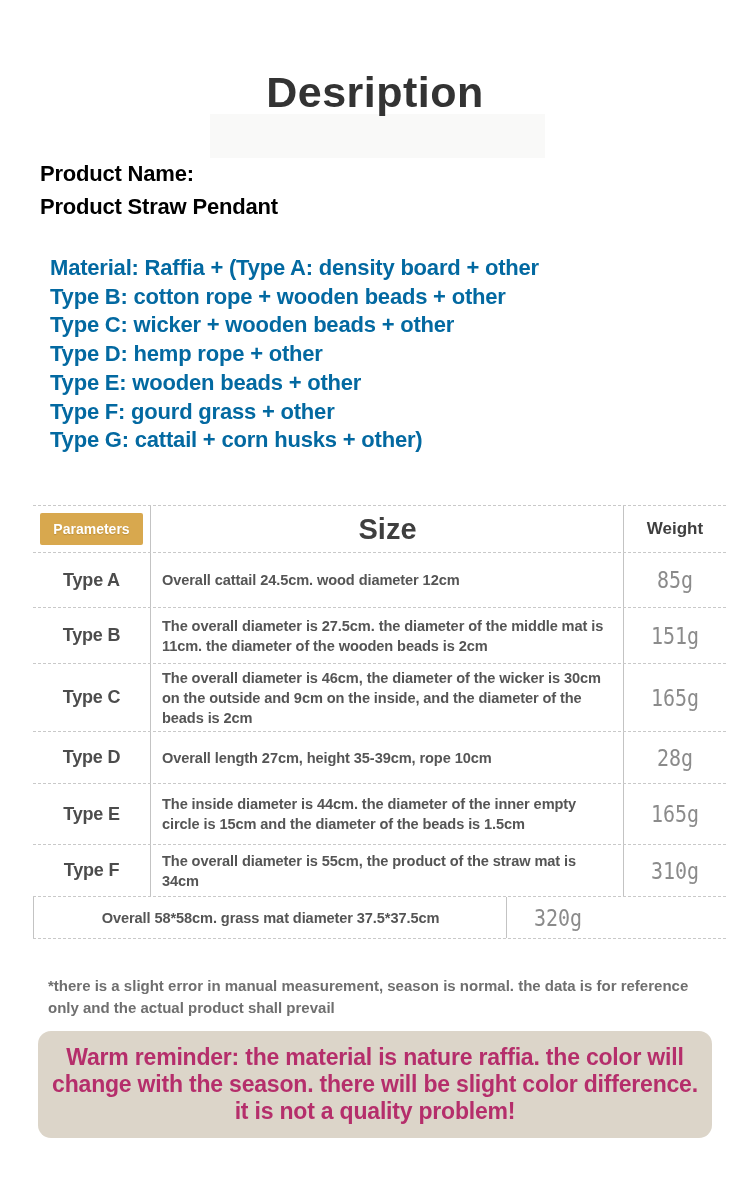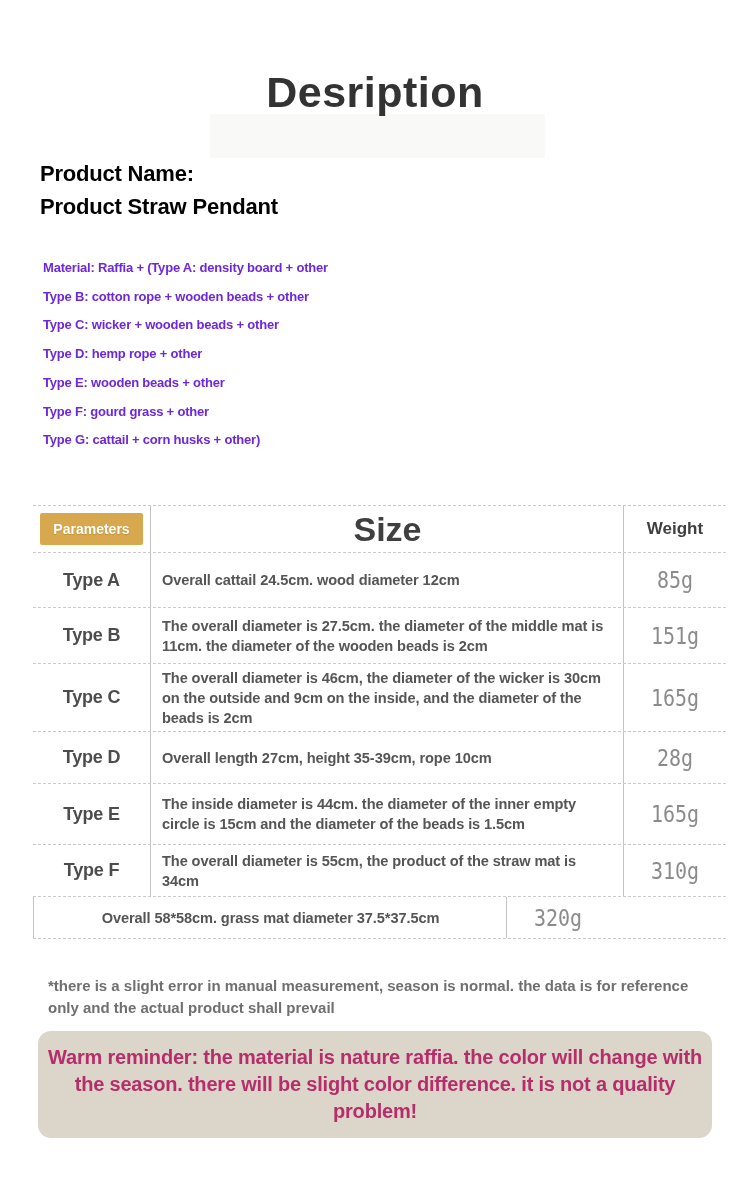--- a/index.html
+++ b/index.html
@@ -27,22 +27,22 @@
 
   
   .product-block {
     position: absolute; left: 40px; top: 157px; width: 660px;
     font-size: 22px; font-weight: 700; color: #000000;
     line-height: 33px; letter-spacing: -0.2px;
   }
 
   
   .material-block {
-    position: absolute; left: 43px; top: 254px; width: 680px;
-    font-size: 13px; font-weight: 700; color: #6d28d9;
+    position: absolute; left: 50px; top: 254px; width: 680px;
+    font-size: 22px; font-weight: 700; color: #0369a1;
     line-height: 28.7px; letter-spacing: -0.2px;
   }
 
   
   .spec-table {
     position: absolute; left: 33px; top: 505px; width: 693px;
     border-top: 1px dashed #c9c9c9;
   }
   .t-row {
     display: flex; align-items: center;
@@ -53,21 +53,21 @@
                align-self: stretch; display: flex; align-items: center; padding: 4px 10px 4px 11px; }
   .col-weight{ width: 102px; display: flex; align-items: center; justify-content: center; align-self: stretch; }
 
   .t-header { height: 47px; }
   .param-badge {
     background: #d8a84e; color: #ffffff;
     font-size: 14px; font-weight: 700;
     padding: 8px 13px; border-radius: 2px;
     text-shadow: 0 1px 1px rgba(140,100,20,.35);
   }
-  .size-header { width: 100%; text-align: center; font-size: 34px; font-weight: 700; color: #3f3f3f; }
+  .size-header { width: 100%; text-align: center; font-size: 29px; font-weight: 700; color: #3f3f3f; }
   .weight-header { font-size: 17px; font-weight: 700; color: #3f3f3f; }
 
   .type-label { font-size: 18px; font-weight: 700; color: #4c4c4c; letter-spacing: -0.2px; }
   .size-text  { font-size: 14.6px; font-weight: 700; color: #555555; line-height: 20px; letter-spacing: -0.1px; }
   .weight-text{
     font-family: "DejaVu Sans Mono", monospace;
     font-size: 20px; color: #8b8b8b;
     transform: scaleY(1.12);
   }
   
@@ -84,21 +84,21 @@
   }
 
   
   .reminder-box {
     position: absolute; left: 38px; top: 1031px; width: 674px; height: 107px;
     background: #dcd5c9; border-radius: 13px;
     display: flex; align-items: center; justify-content: center;
   }
   .reminder-text {
     width: 660px; text-align: center;
-    font-size: 20px; font-weight: 700; color: #b52e6b;
+    font-size: 23px; font-weight: 700; color: #b52e6b;
     line-height: 27px; letter-spacing: -0.2px;
   }
 </style>
 </head>
 <body>
 
 <div class="page">
 
   <div class="title-shadow"></div>
   <h1 class="page-title">Desription</h1>

